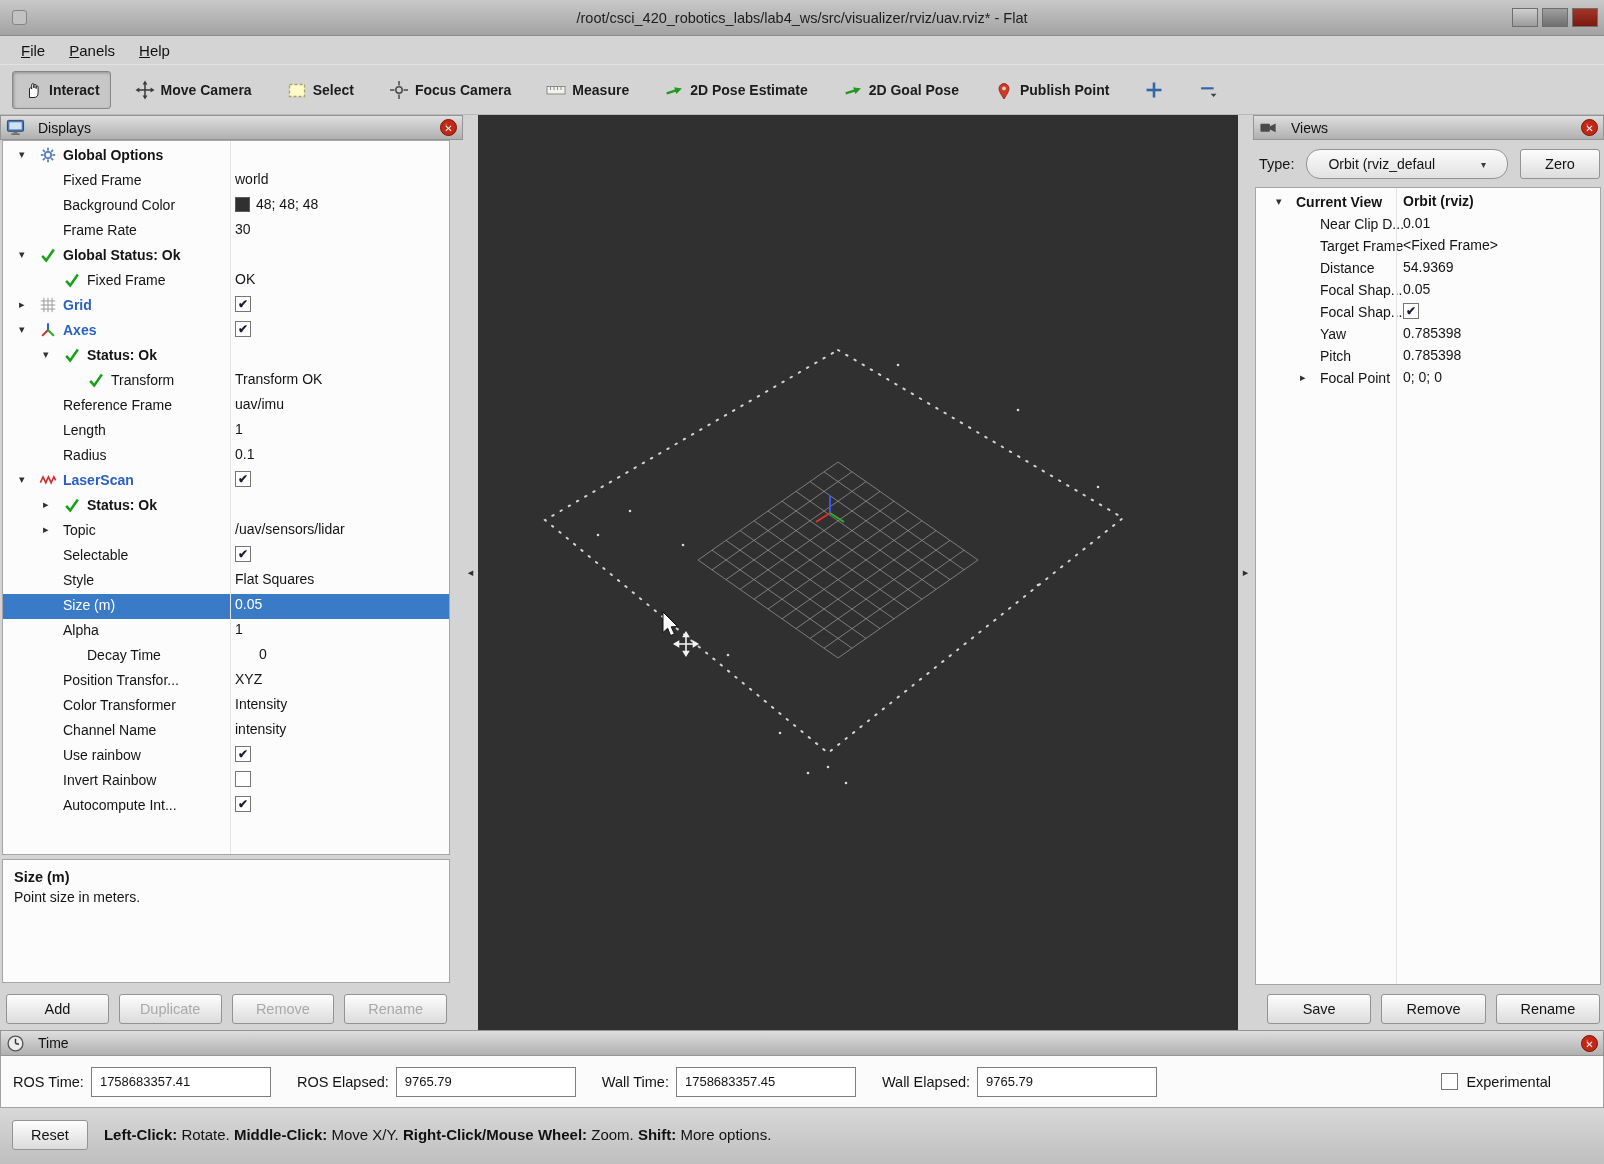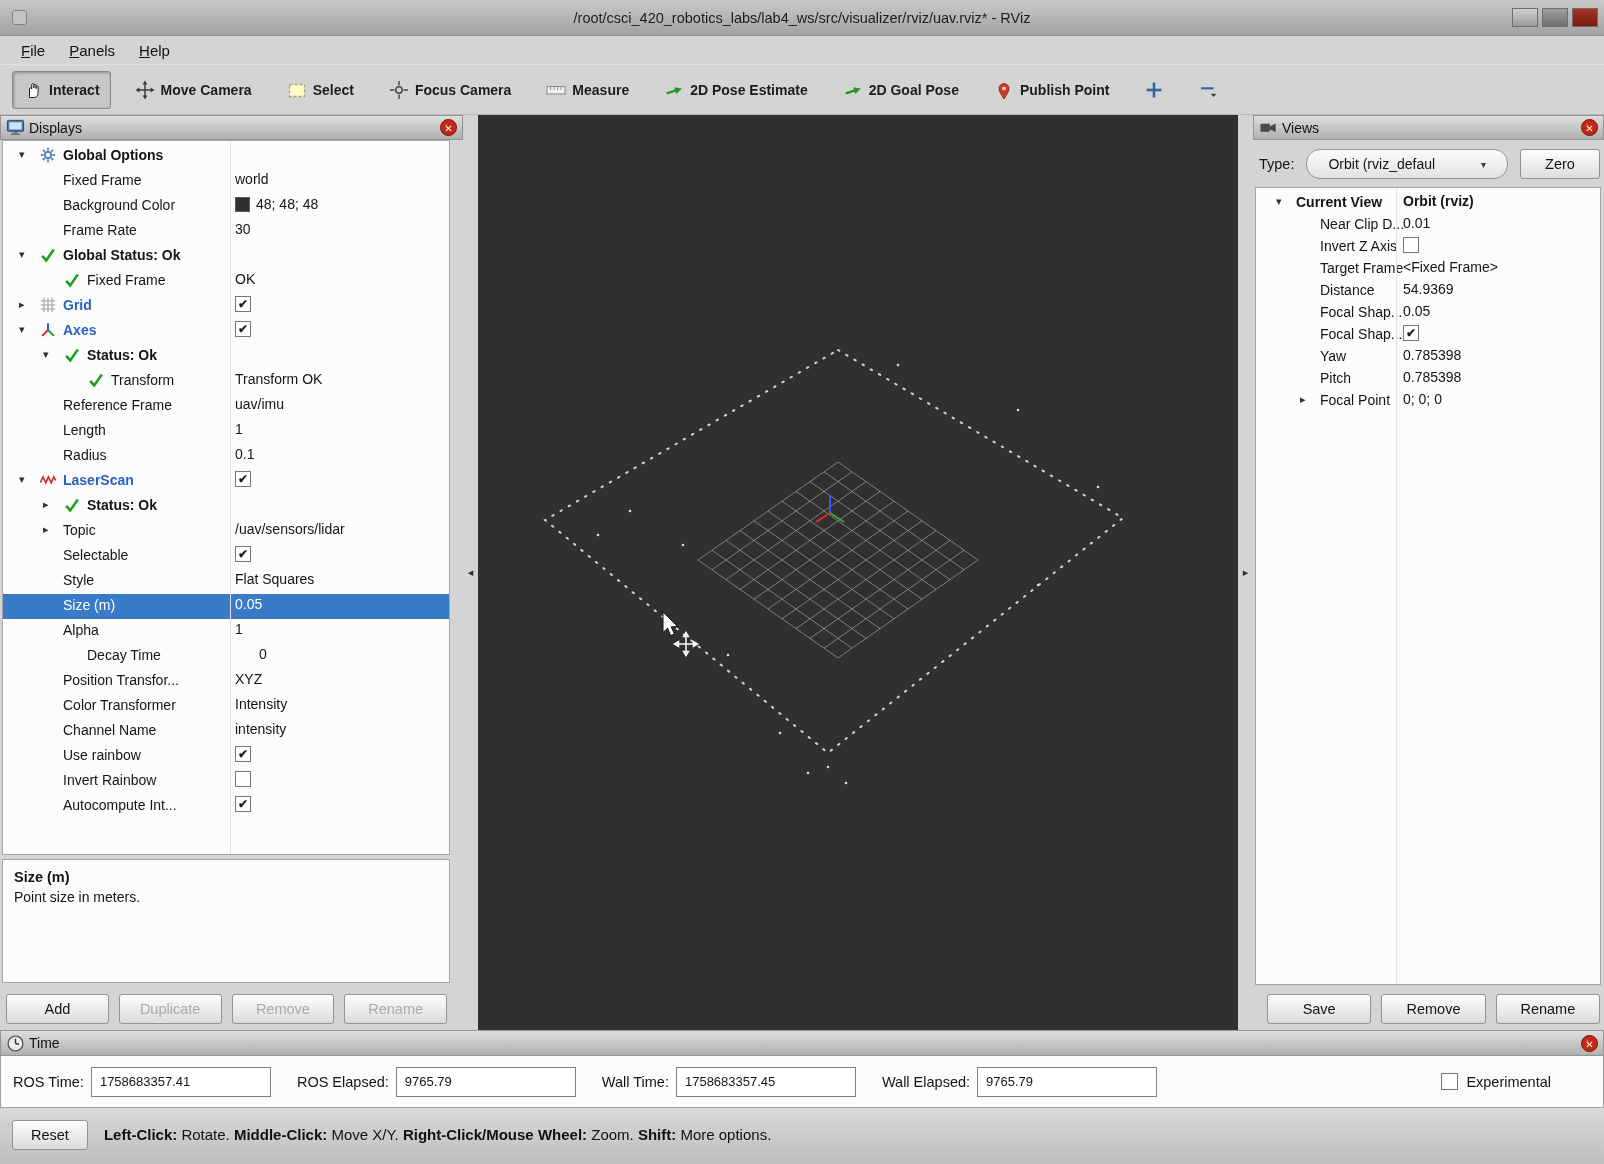--- a/index.html
+++ b/index.html
@@ -35,21 +35,21 @@
 
   
   .main { position:absolute; top:115px; left:0; width:1604px; height:915px; display:flex; }
   .panel { position:relative; background:#d4d4d4; }
   .displays-panel { width:463px; }
   .views-panel { width:351px; }
   .splitter { width:15px; background:#d4d4d4; display:flex; align-items:center; justify-content:center;
     color:#2f2f2f; font-size:11px; }
 
   .panel-header { height:25px; background:linear-gradient(#dedede,#b0b0b0); border:1px solid #949494;
-    display:flex; align-items:center; gap:4px; padding:0 5px; font-size:14px; color:#101010; }
+    display:flex; align-items:center; gap:13px; padding:0 5px; font-size:14px; color:#101010; }
   .hicon { display:inline-flex; width:19px; height:19px; }
   .hicon svg { width:19px; height:19px; }
   .closebtn { margin-left:auto; width:17px; height:17px; border-radius:50%;
     background:radial-gradient(circle at 35% 30%, #ef6a50, #c2271413 10%, #c32715); background-color:#c32715;
     color:#fff; font-size:10px; line-height:17px; text-align:center; border:1px solid #7c1509; }
 
   .tree { position:absolute; background:#fcfcfc; border:1px solid #a6a6a6; overflow:hidden; padding-top:3px; }
   .dtree { top:25px; left:2px; right:13px; height:715px; }
   .vtree { top:72px; left:2px; right:3px; height:798px; }
   .dtree::after, .vtree::after { content:""; position:absolute; top:0; bottom:0; width:1px; background:#e3e3e3; }
@@ -112,21 +112,21 @@
     padding:12px 12px; gap:16px; }
   .reset { flex:0 0 auto; padding:0 18px; }
   .help-line { padding-top:6px; font-size:15px; color:#111; }
   .fps { margin-left:auto; padding-top:2px; font-size:19px; color:#111;margin-top:44px; }
 </style>
 </head>
 <body>
 
 <div class="titlebar">
   <span class="win-icon"></span>
-  <div class="title-text">/root/csci_420_robotics_labs/lab4_ws/src/visualizer/rviz/uav.rviz* - RViz</div>
+  <div class="title-text">/root/csci_420_robotics_labs/lab4_ws/src/visualizer/rviz/uav.rviz* - Flat</div>
   <div class="win-controls" id="win-controls">
       <div class="win-btn minimize"></div>
       <div class="win-btn maximize"></div>
       <div class="win-btn close"></div>
     </div>
 </div>
 
 <div class="menubar" id="menubar">
     <div class="menu-item"><u>F</u>ile</div>
     <div class="menu-item"><u>P</u>anels</div>
@@ -572,26 +572,20 @@
             <span class="bold">Orbit (rviz)</span>
           </span>
         </div>
         <div class="trow" style="height: 22px;">
           <span class="tlabel " style="left:64px">Near Clip D...</span>
           <span class="tvalue" style="left:147px">
             <span class="">0.01</span>
           </span>
         </div>
         <div class="trow" style="height: 22px;">
-          <span class="tlabel " style="left:64px">Invert Z Axis</span>
-          <span class="tvalue" style="left:147px">
-            <span class="cb"></span>
-          </span>
-        </div>
-        <div class="trow" style="height: 22px;">
           <span class="tlabel " style="left:64px">Target Frame</span>
           <span class="tvalue" style="left:147px">
             <span class="">&lt;Fixed Frame&gt;</span>
           </span>
         </div>
         <div class="trow" style="height: 22px;">
           <span class="tlabel " style="left:64px">Distance</span>
           <span class="tvalue" style="left:147px">
             <span class="">54.9369</span>
           </span>

